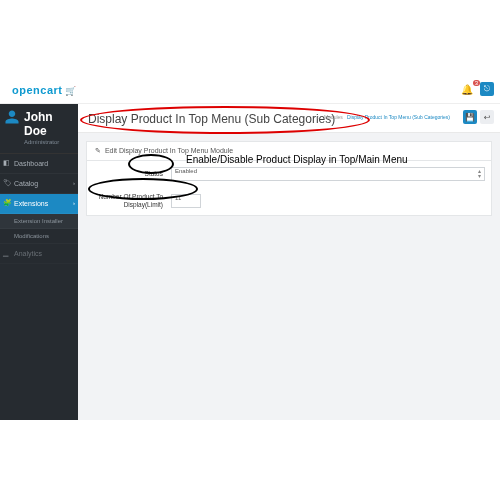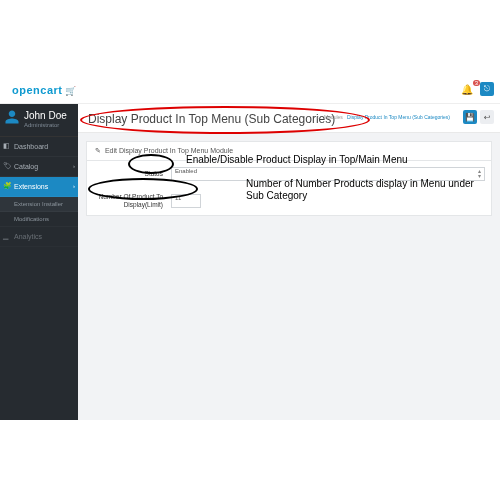--- a/index.html
+++ b/index.html
@@ -10,21 +10,21 @@
   .topbar { position: absolute; top: 0; left: 0; right: 0; height: 24px; background: #fff; border-bottom: 1px solid #eee; }
   .logo { position: absolute; left: 12px; top: 4px; font-size: 11px; font-weight: 600; color: #0f9ad0; letter-spacing: 0.5px; }
   .logo .cart { color: #999; font-size: 9px; }
   .topbar-right { position: absolute; right: 6px; top: 2px; display: flex; gap: 6px; align-items: center; }
   .bell { font-size: 10px; color: #333; position: relative; }
   .bell-badge { position: absolute; top: -4px; right: -6px; background: #d9534f; color: #fff; font-size: 6px; padding: 0 2px; border-radius: 5px; }
   .logout { width: 14px; height: 14px; background: #1c89c3; color: #fff; font-size: 8px; display: flex; align-items: center; justify-content: center; border-radius: 2px; }
   
   .sidebar { position: absolute; top: 24px; left: 0; width: 78px; bottom: 0; background: #262b30; color: #a6adb4; font-size: 7px; }
   .user-block { padding: 6px 5px 8px 5px; border-bottom: 1px solid #333; }
-  .user-name { color: #fff; font-size: 10px; font-weight: 400; }
+  .user-name { color: #fff; font-size: 12px; font-weight: 700; }
   .user-role { color: #7d8893; font-size: 6px; margin-top: 1px; }
   .sb-item { padding: 6px 5px 6px 14px; border-bottom: 1px solid rgba(255,255,255,0.04); position: relative; cursor: pointer; }
   .sb-item .ic { position: absolute; left: 3px; top: 5px; font-size: 7px; }
   .sb-item.active { background: #1c89c3; color: #fff; }
   .sb-item .chev { position: absolute; right: 3px; top: 6px; font-size: 6px; }
   .sb-sub { padding: 4px 5px 4px 14px; font-size: 6px; color: #8a939b; border-bottom: 1px solid rgba(255,255,255,0.03); cursor: pointer; }
   .sb-sub.hl { background: #2f353b; }
   
   .content { position: absolute; top: 24px; left: 78px; right: 0; bottom: 0; background: #f2f3f5; }
   .page-head { background: #fff; padding: 8px 19px 6px 10px; border-bottom: 1px solid #e9e9e9; position: relative; }
@@ -113,15 +113,14 @@
           <div class="inp"><span>11</span></div>
         </div>
       </div>
     </div>
   </div>
 
   <div class="oval-red" style="left:80px; top:26px; width:290px; height:28px;"></div>
   <div class="oval-black" style="left:128px; top:74px; width:46px; height:20px;"></div>
   <div class="oval-black" style="left:88px; top:98px; width:110px; height:22px;"></div>
   <div class="annot" style="left:186px; top:74px; width:280px;">Enable/Disable Product Display in Top/Main Menu</div>
-  <div class="annot" style="left:246px; top:98px; width:240px;">Number of Number Products display in Menu under Sub Category</div>
 
 </div>
 
 </body></html>

